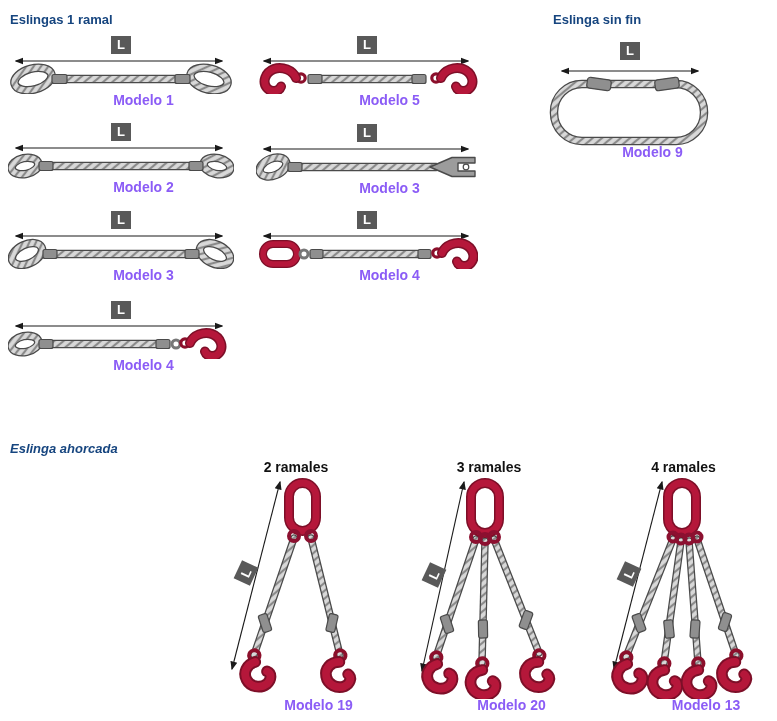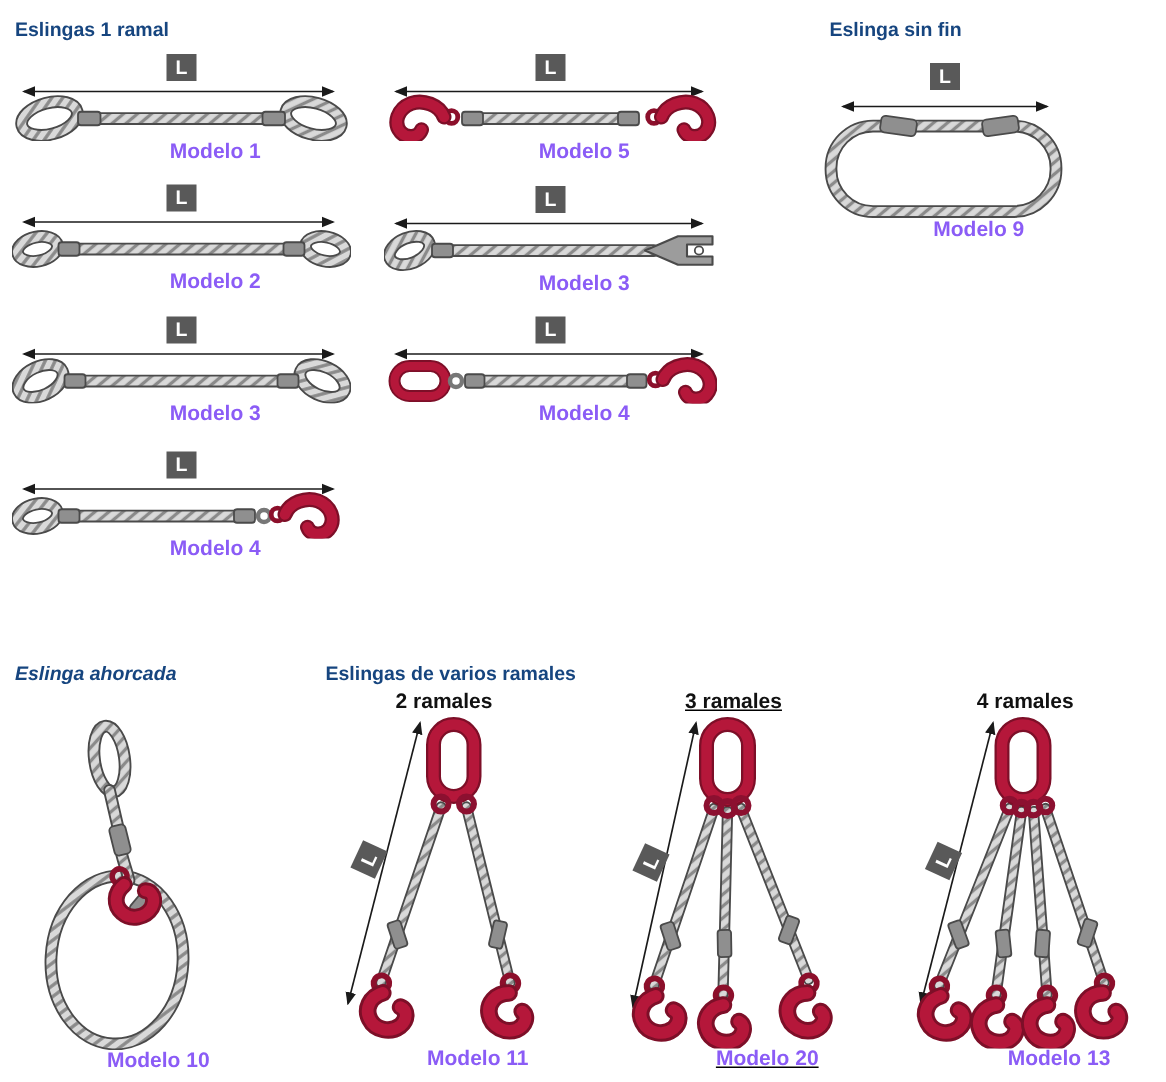--- a/index.html
+++ b/index.html
@@ -58,21 +58,20 @@
       <path d="M11,10 C4,11 0.5,17 2.5,22.5 C4.5,28.5 12,31 17.5,28 C21.5,25.5 22.5,20.5 19,18.5" class="redO" stroke-width="6"></path>
     </g>
   </defs>
 </svg>
 
 <div class="canvas">
 
   <div class="sec-title" style="left:10px; top:12px;">Eslingas 1 ramal</div>
   <div class="sec-title" style="left:553px; top:12px;">Eslinga sin fin</div>
   <div class="sec-title" style="left:10px; top:441px;font-style:italic;">Eslinga ahorcada</div>
-  <div class="sec-title" style="left:217px; top:441px;">Eslingas de varios ramales</div>
 
   <div class="model" style="left:8px; top:36px; width:226px;">
     <div class="lbox">L</div>
     <svg class="draw" width="226" height="38">
       <line class="dim" x1="8" y1="5" x2="214" y2="5" marker-start="url(#arrow)" marker-end="url(#arrow)"></line>
       <line class="ropeU" x1="52" y1="23" x2="174" y2="23"></line>
         <line class="ropeO" x1="52" y1="23" x2="174" y2="23"></line>
       <ellipse class="ropeU" cx="25" cy="23" rx="19" ry="10.5" transform="rotate(-15 25 23)"></ellipse>
       <ellipse class="ropeO" cx="25" cy="23" rx="19" ry="10.5" transform="rotate(-15 25 23)"></ellipse>
       <ellipse class="ropeU" cx="201" cy="23" rx="19" ry="10.5" transform="rotate(15 201 23)"></ellipse>
@@ -185,40 +184,20 @@
       <g transform="translate(51,22) rotate(8)">
           <rect class="fer" x="-12" y="-5.5" width="24" height="11" rx="3" fill="#666666"></rect>
         </g>
       <g transform="translate(119,22) rotate(-8)">
           <rect class="fer" x="-12" y="-5.5" width="24" height="11" rx="3" fill="#666666"></rect>
         </g>
     </svg>
     <div class="mlabel">Modelo 9</div>
   </div>
 
-  <div class="model" style="left:28px; top:474px; width:110px;">
-    <svg class="draw" width="110" height="226" style="margin-top:0">
-      <ellipse class="ropeU" cx="50" cy="166" rx="44" ry="56" transform="rotate(3 50 166)"></ellipse>
-      <ellipse class="ropeO" cx="50" cy="166" rx="44" ry="56" transform="rotate(3 50 166)"></ellipse>
-      <ellipse class="ropeU" cx="45" cy="32" rx="10" ry="22" transform="rotate(-8 45 32)" stroke-width="8"></ellipse>
-      <ellipse class="ropeO" cx="45" cy="32" rx="10" ry="22" transform="rotate(-8 45 32)" stroke-width="5.5"></ellipse>
-      <path class="ropeU" d="M45,53 C47,62 49,70 51,79" stroke-width="8"></path>
-      <path class="ropeO" d="M45,53 C47,62 49,70 51,79" stroke-width="5.5"></path>
-      <path class="ropeU" d="M53,95 C55,103 57,108 58,113" stroke-width="8"></path>
-      <path class="ropeO" d="M53,95 C55,103 57,108 58,113" stroke-width="5.5"></path>
-      <g transform="translate(52,86) rotate(-14)">
-          <rect class="fer" x="-5.5" y="-10" width="11" height="20" rx="3"></rect>
-        </g>
-      <g transform="translate(67,128) rotate(40)">
-          <rect class="fer" x="-5" y="-9" width="10" height="18" rx="3"></rect>
-        </g>
-      <use href="#hookDown" transform="translate(38,104) scale(1.25) rotate(-30 11 5)"></use>
-    </svg>
-    <div class="mlabel">Modelo 10</div>
-  </div>
 
   <div class="model" style="left:222px; top:459px; width:148px;align-items:center;">
     <div class="sublabel">2 ramales</div>
     <svg class="draw" width="148" height="222" style="margin-top:0">
       <line class="dim" x1="58" y1="5" x2="10" y2="192" marker-start="url(#arrow)" marker-end="url(#arrow)"></line>
       <g transform="translate(24,96) rotate(-65)">
         <rect x="-10" y="-9" width="20" height="18" fill="#595959"></rect>
         <text class="lboxtext" x="0" y="4.5">L</text>
       </g>
       <line class="legU" x1="72" y1="61" x2="32" y2="178"></line>
@@ -231,24 +210,24 @@
       <circle class="eyelet" cx="89" cy="59" r="5"></circle>
       <g transform="translate(43,146) rotate(-18)">
           <rect class="fer" x="-4.5" y="-9" width="9" height="18" rx="2"></rect>
         </g>
       <g transform="translate(110,146) rotate(13)">
           <rect class="fer" x="-4.5" y="-9" width="9" height="18" rx="2"></rect>
         </g>
       <use href="#hookDown" transform="translate(18,172) scale(1.3) rotate(-8 11 5)"></use>
       <use href="#hookDown" transform="translate(104,172) scale(1.3) rotate(8 11 5)"></use>
     </svg>
-    <div class="mlabel">Modelo 11</div>
-  </div>
-
-  <div class="model" style="left:414px; top:459px; width:150px;text-decoration:underline;">
+    <div class="mlabel">Modelo 19</div>
+  </div>
+
+  <div class="model" style="left:414px; top:459px; width:150px;">
     <div class="sublabel">3 ramales</div>
     <svg class="draw" width="150" height="222" style="margin-top:0">
       <line class="dim" x1="50" y1="5" x2="8" y2="194" marker-start="url(#arrow)" marker-end="url(#arrow)"></line>
       <g transform="translate(20,98) rotate(-65)">
         <rect x="-10" y="-9" width="20" height="18" fill="#595959"></rect>
         <text class="lboxtext" x="0" y="4.5">L</text>
       </g>
       <line class="legU" x1="62" y1="62" x2="22" y2="180"></line>
         <line class="legO" x1="62" y1="62" x2="22" y2="180"></line>
       <line class="legU" x1="71" y1="64" x2="68" y2="186"></line>

